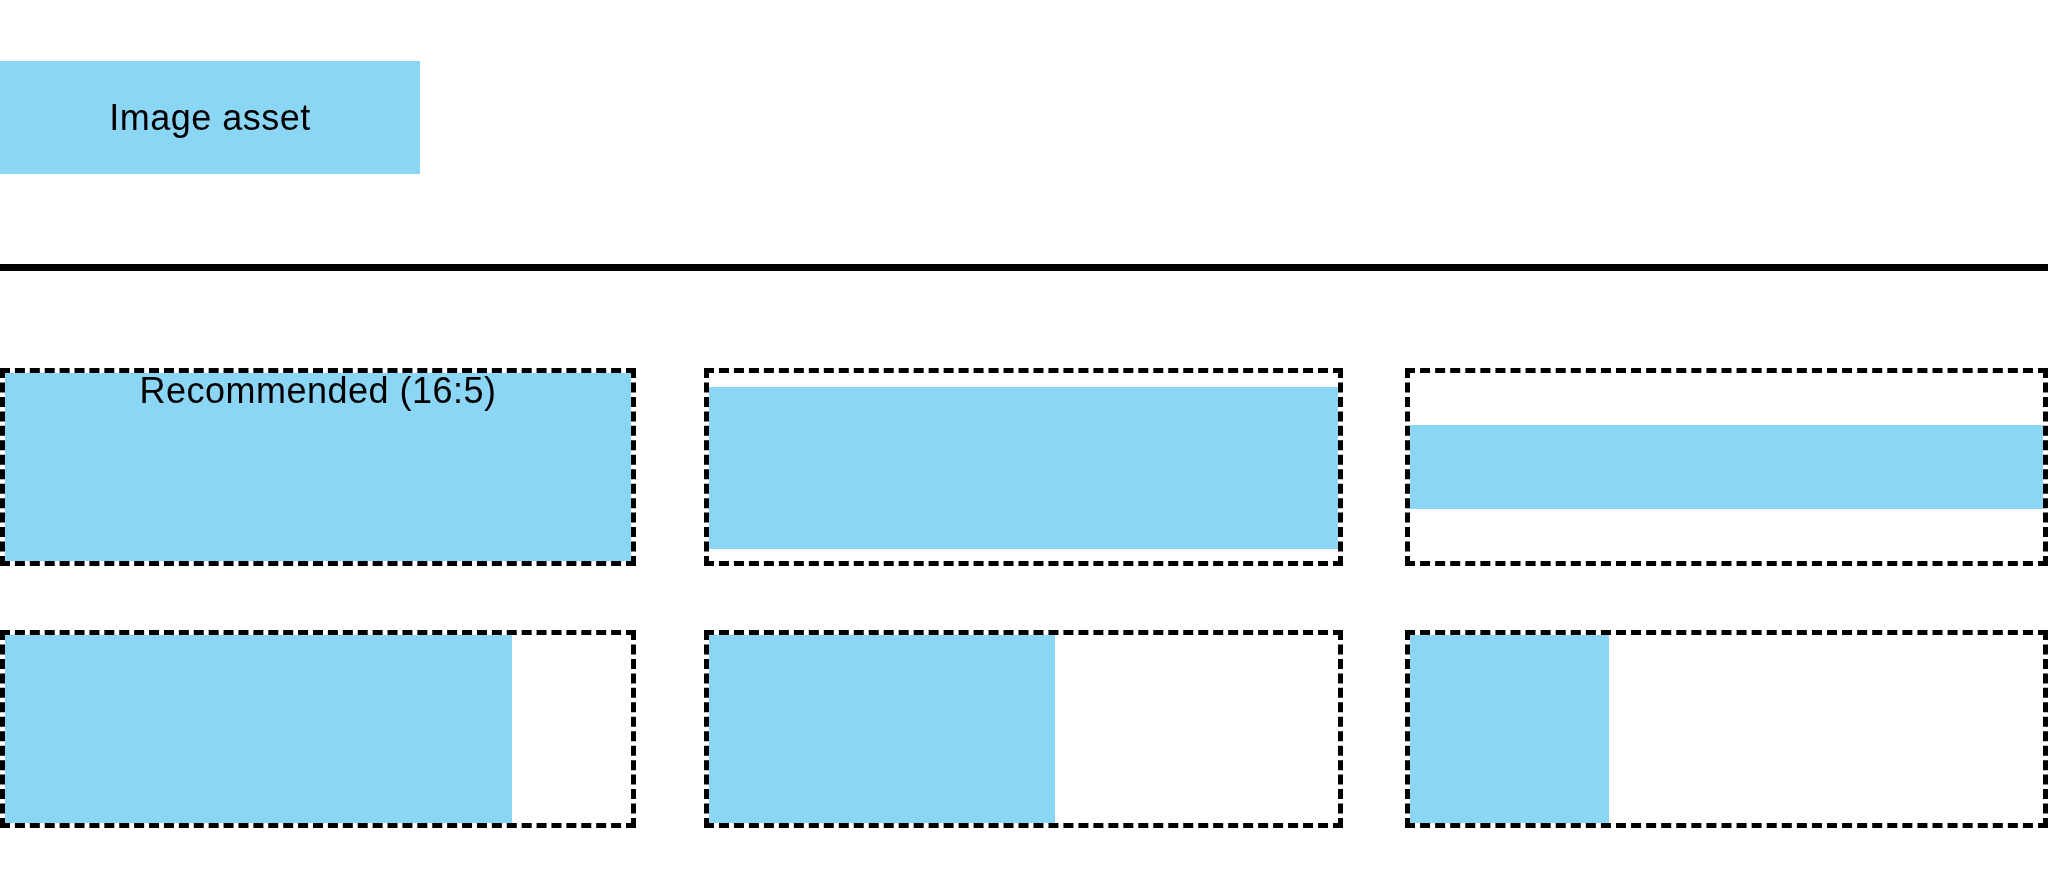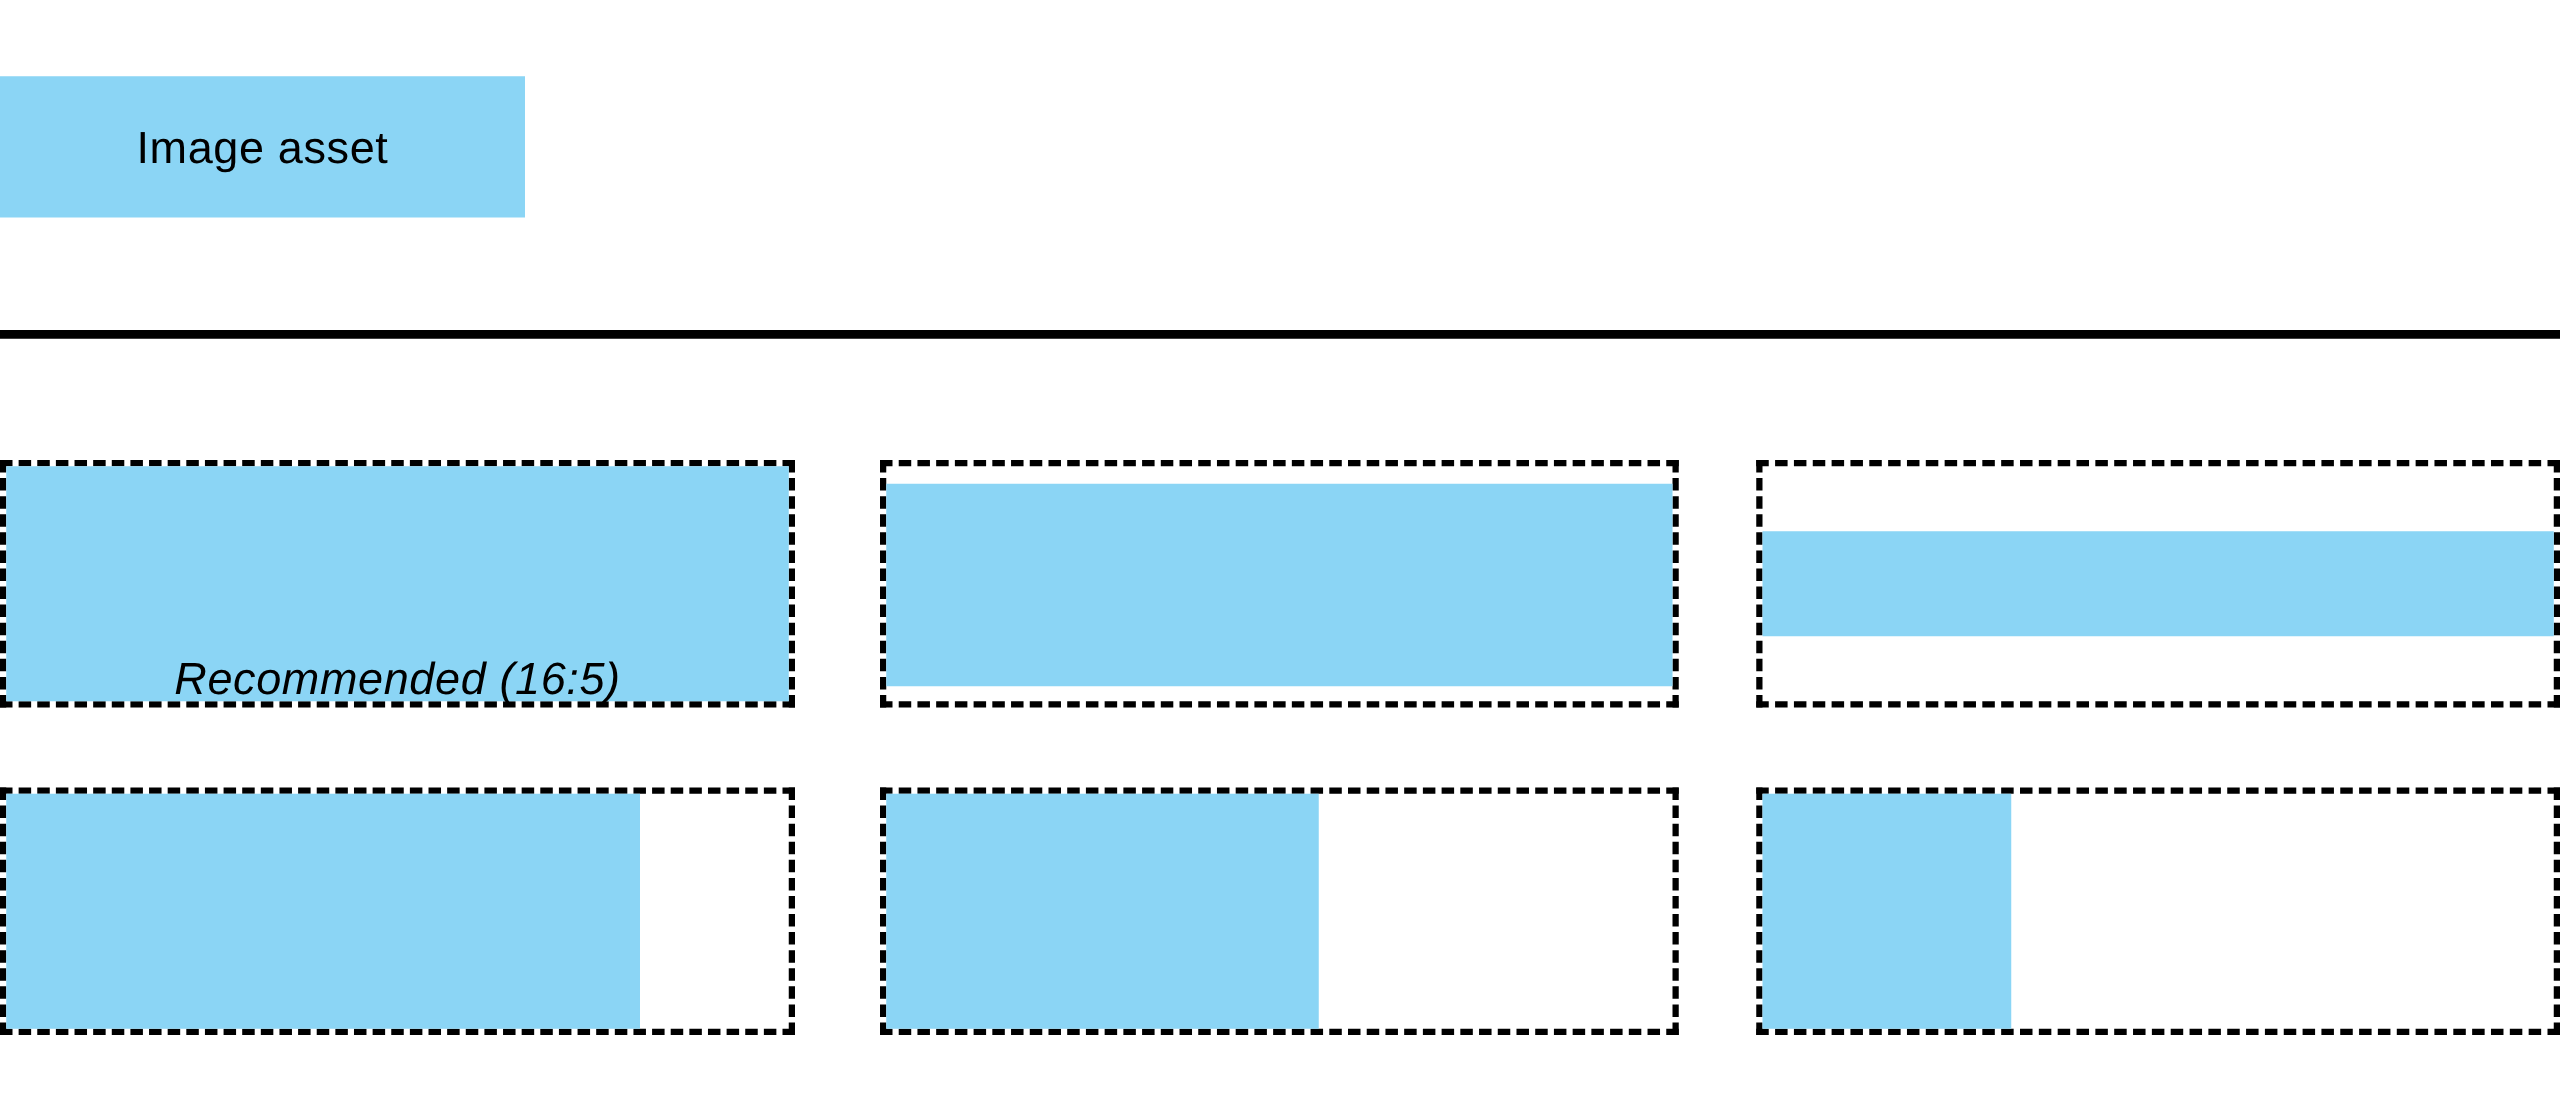--- a/index.html
+++ b/index.html
@@ -43,21 +43,21 @@
     left: 0; top: 264px;
     width: 2048px; height: 7px;
     background: var(--line-black, #000000);
   }
   
   .cell {
     position: absolute;
     box-sizing: border-box;
     height: 198px;
     border: 5px dashed var(--line-black, #000000);
-    display: flex; align-items: flex-end; justify-content: center; font-style: italic;
+    display: flex; align-items: flex-start; justify-content: center;
   }
   .r1 { top: 368px; }
   .r2 { top: 630px; }
   .c1 { left: 0;      width: 636px; }
   .c2 { left: 704px;  width: 639px; }
   .c3 { left: 1405px; width: 643px; }
   .fill {
     background: var(--asset-blue, #8BD5F5);
   }
   .cell .label {

